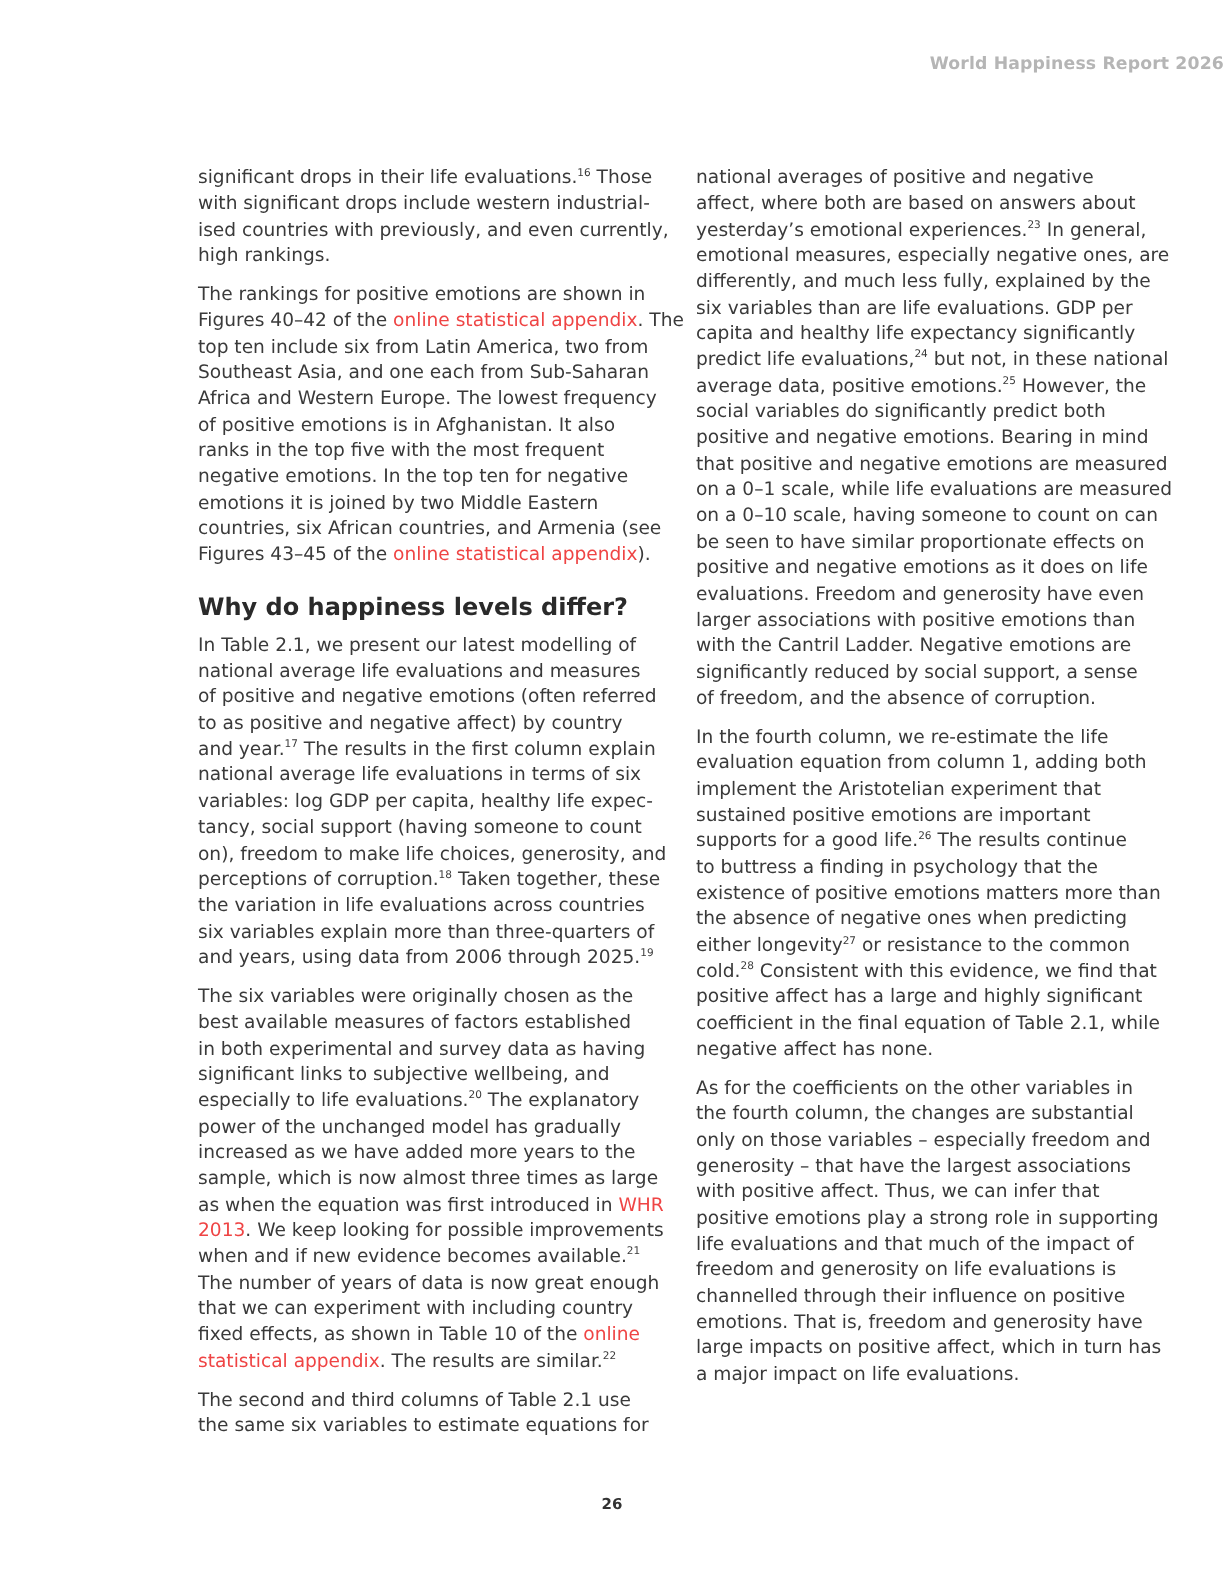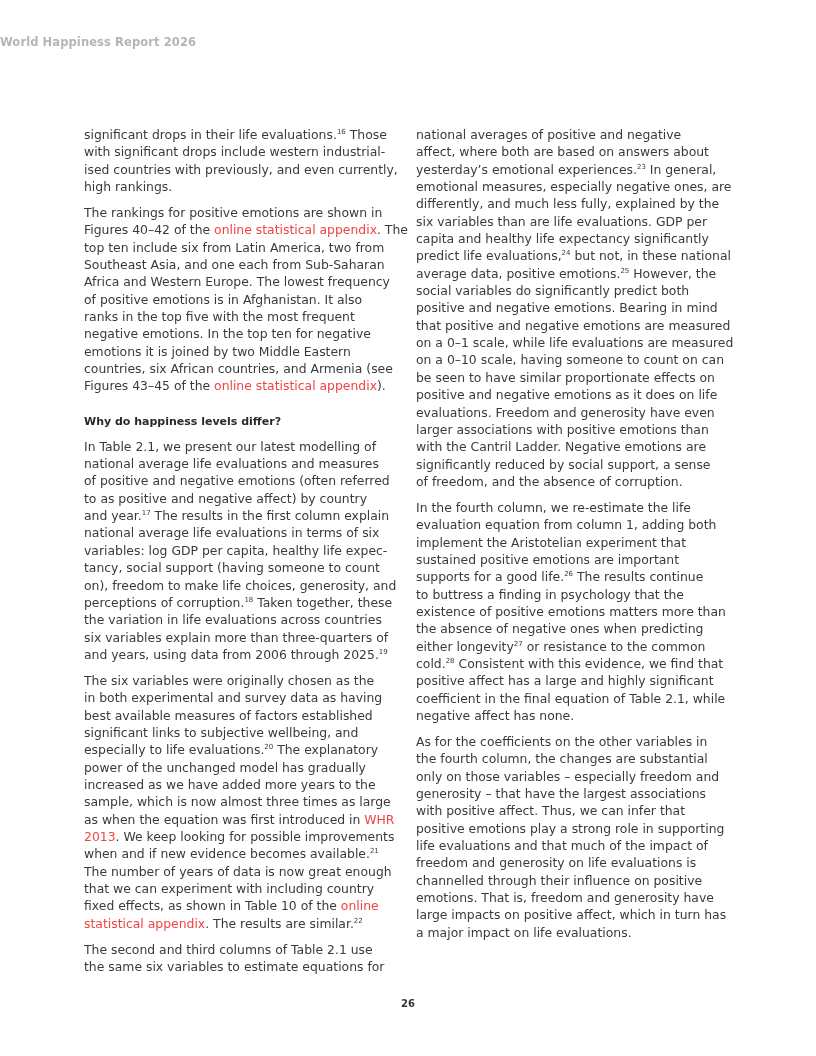--- a/index.html
+++ b/index.html
@@ -1,25 +1,25 @@
 <!DOCTYPE html>
 <html><head>
 <meta charset="utf-8">
 <style>
   html, body { margin: 0; padding: 0; background: #ffffff; }
   body { width: 816px; height: 1056px; position: relative; overflow: hidden;
          font-family: "DejaVu Sans", sans-serif; color: #3a3a3a; }
-  .header { position: absolute; top: 35px; left: 0; width: 816px; text-align: left;
+  .header { position: absolute; top: 35px; left: 0; width: 816px; text-align: right;
             font-size: 11.5px; font-weight: bold; color: #b5b5b5; letter-spacing: 0.1px; }
-  .col { position: absolute; top: 126px; width: 322px; font-size: 12.4px; line-height: 17.35px; }
+  .col { position: absolute; top: 109px; width: 322px; font-size: 12.4px; line-height: 17.35px; margin-left: 48px; }
   .col.left { left: 84px; }
   .col.right { left: 416px; width: 330px; }
   .col p { margin: 0 0 8.6px 0; }
   .col .line { display: block; white-space: nowrap; }
-  .col h3 { margin: 18px 0 8px 0; font-size: 11px; font-weight: bold; color: #2a2a2a; line-height: 17px; }
+  .col h3 { margin: 18px 0 8px 0; font-size: 16px; font-weight: bold; color: #2a2a2a; line-height: 17px; }
   a.link { color: #ef4444; text-decoration: none; }
   sup { font-size: 7px; line-height: 0; vertical-align: 5px; }
   .pagenum { position: absolute; top: 998px; left: 0; width: 816px; text-align: center;
              font-size: 10px; font-weight: bold; color: #333; }
 </style>
 </head>
 <body>
 
 <div class="header">World Happiness Report 2026</div>
 
@@ -54,22 +54,22 @@
     <span class="line">variables: log GDP per capita, healthy life expec-</span>
     <span class="line">tancy, social support (having someone to count</span>
     <span class="line">on), freedom to make life choices, generosity, and</span>
     <span class="line"><span>perceptions of corruption.</span><sup>18</sup><span> Taken together, these</span></span>
     <span class="line">the variation in life evaluations across countries</span>
     <span class="line">six variables explain more than three-quarters of</span>
     <span class="line"><span>and years, using data from 2006 through 2025.</span><sup>19</sup></span>
   </p>
   <p>
     <span class="line">The six variables were originally chosen as the</span>
+    <span class="line">best available measures of factors established</span>
     <span class="line">in both experimental and survey data as having</span>
-    <span class="line">best available measures of factors established</span>
     <span class="line">significant links to subjective wellbeing, and</span>
     <span class="line"><span>especially to life evaluations.</span><sup>20</sup><span> The explanatory</span></span>
     <span class="line">power of the unchanged model has gradually</span>
     <span class="line">increased as we have added more years to the</span>
     <span class="line">sample, which is now almost three times as large</span>
     <span class="line"><span>as when the equation was first introduced in </span><a class="link">WHR</a></span>
     <span class="line"><a class="link">2013</a><span>. We keep looking for possible improvements</span></span>
     <span class="line"><span>when and if new evidence becomes available.</span><sup>21</sup></span>
     <span class="line">The number of years of data is now great enough</span>
     <span class="line">that we can experiment with including country</span>

